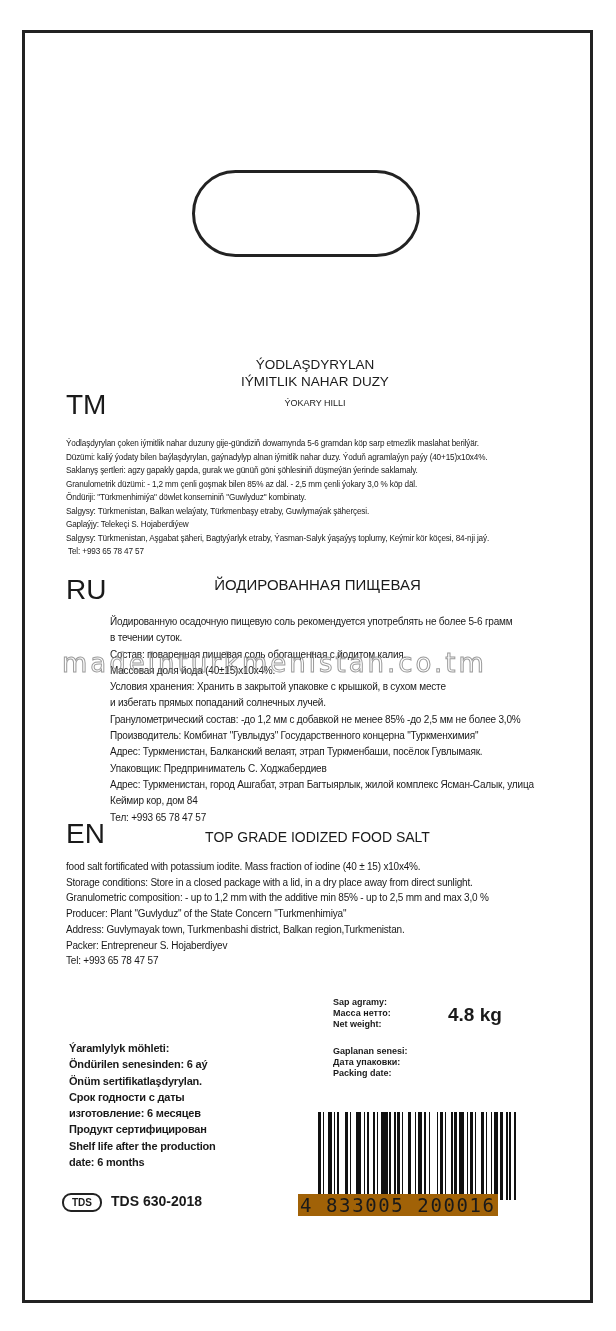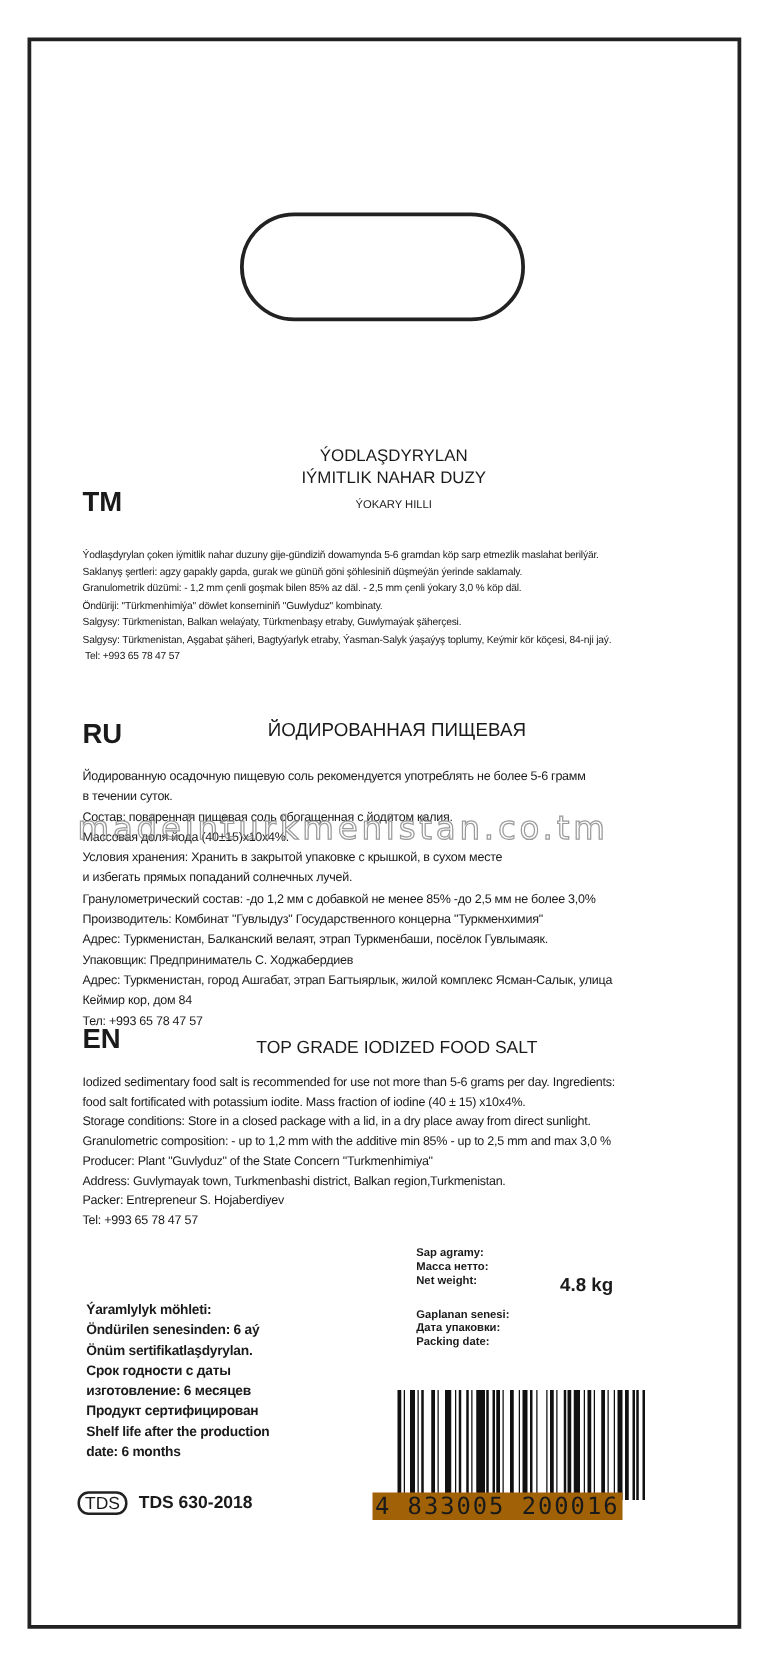--- a/index.html
+++ b/index.html
@@ -3,56 +3,58 @@
 <meta charset="utf-8">
 <style>
   html,body{margin:0;padding:0;background:#ffffff;}
   body{width:616px;height:1331px;position:relative;overflow:hidden;
        font-family:"Liberation Sans","DejaVu Sans",sans-serif;color:#1a1a1a;}
   .frame{position:absolute;left:22px;top:30px;width:571px;height:1273px;
          border:3px solid #222;box-sizing:border-box;}
   .handle{position:absolute;left:192px;top:170px;width:228px;height:87px;
           border:3px solid #222;border-radius:44px;box-sizing:border-box;}
   .abs{position:absolute;}
-  .lang{font-weight:bold;font-size:22px;letter-spacing:0px;}
+  .lang{font-weight:normal;font-size:28px;letter-spacing:0px;}
   .title{font-weight:normal;text-align:center;}
   .tm-line{font-size:8.2px;line-height:13.5px;white-space:nowrap;letter-spacing:-0.15px;}
-  .ru-line{font-size:10px;line-height:16.3px;white-space:nowrap;letter-spacing:-0.2px;}
+  .ru-line{font-size:10px;line-height:16.3px;white-space:nowrap;letter-spacing:-0.2px;margin-left:44px;}
   .en-line{font-size:10px;line-height:15.7px;white-space:nowrap;letter-spacing:-0.2px;}
   .bold-sm{font-weight:bold;font-size:9px;line-height:11px;}
   .shelf{font-weight:bold;font-size:11px;line-height:16.3px;white-space:nowrap;letter-spacing:-0.2px;}
   .watermark{position:absolute;left:62px;top:648px;font-size:26px;letter-spacing:3px;
              color:transparent;-webkit-text-stroke:1px #8a8a8a;font-family:"DejaVu Sans",sans-serif;
              white-space:nowrap;opacity:0.85;}
   .barcode{position:absolute;left:318px;top:1112px;width:200px;height:88px;display:flex;align-items:stretch;}
   .barcode span{display:block;background:#111;height:100%;}
   .bc-digits{position:absolute;left:298px;top:1194px;font-family:"DejaVu Sans Mono",monospace;
              font-size:19px;letter-spacing:1.6px;background:#a16207;padding:0 2px;}
   .tds-badge{position:absolute;left:62px;top:1193px;width:40px;height:19px;border:2px solid #222;
-             border-radius:9px;box-sizing:border-box;font-weight:normal;font-size:14px;
+             border-radius:9px;box-sizing:border-box;font-weight:bold;font-size:10px;
              line-height:15px;text-align:center;}
 </style>
 </head>
 <body>
 
 <div class="frame"></div>
 <div class="handle"></div>
 
 <div class="abs lang" style="left:66px;top:389px;">TM</div>
 <div class="abs title" style="left:200px;top:356px;width:230px;font-size:13.5px;line-height:17px;">
   <div>ÝODLAŞDYRYLAN</div>
   <div>IÝMITLIK NAHAR DUZY</div>
 </div>
 <div class="abs title" style="left:200px;top:398px;width:230px;font-size:9px;">ÝOKARY HILLI</div>
 <div class="abs" style="left:66px;top:437px;">
   <div class="tm-line">Ýodlaşdyrylan çoken iýmitlik nahar duzuny gije-gündiziň dowamynda 5-6 gramdan köp sarp etmezlik maslahat berilýär.</div>
+  <div class="tm-line">Düzümi: kaliý ýodaty bilen baýlaşdyrylan, gaýnadylyp alnan iýmitlik nahar duzy. Ýoduň agramlaýyn paýy (40+15)x10x4%.</div>
   <div class="tm-line">Saklanyş şertleri: agzy gapakly gapda, gurak we günüň göni şöhlesiniň düşmeýän ýerinde saklamaly.</div>
   <div class="tm-line">Granulometrik düzümi: - 1,2 mm çenli goşmak bilen 85% az däl. - 2,5 mm çenli ýokary 3,0 % köp däl.</div>
   <div class="tm-line">Öndüriji: "Türkmenhimiýa" döwlet konserniniň "Guwlyduz" kombinaty.</div>
   <div class="tm-line">Salgysy: Türkmenistan, Balkan welaýaty, Türkmenbaşy etraby, Guwlymaýak şäherçesi.</div>
+  <div class="tm-line">Gaplaýjy: Telekeçi S. Hojaberdiýew</div>
   <div class="tm-line">Salgysy: Türkmenistan, Aşgabat şäheri, Bagtyýarlyk etraby, Ýasman-Salyk ýaşaýyş toplumy, Keýmir kör köçesi, 84-nji jaý.</div>
   <div class="tm-line" style="padding-left:2px;">Tel: +993 65 78 47 57</div>
 </div>
 
 <div class="abs lang" style="left:66px;top:574px;">RU</div>
 <div class="abs title" style="left:185px;top:575px;width:265px;font-size:15px;line-height:19px;">
   <div>ЙОДИРОВАННАЯ ПИЩЕВАЯ</div>
 </div>
 <div class="abs" style="left:66px;top:614px;">
   <div class="ru-line">Йодированную осадочную пищевую соль рекомендуется употреблять не более 5-6 грамм</div>
@@ -68,36 +70,35 @@
   <div class="ru-line">Адрес: Туркменистан, город Ашгабат, этрап Багтыярлык, жилой комплекс Ясман-Салык, улица</div>
   <div class="ru-line">Кеймир кор, дом 84</div>
   <div class="ru-line">Тел: +993 65 78 47 57</div>
 </div>
 
 <div class="watermark">madeinturkmenistan.co.tm</div>
 
 <div class="abs lang" style="left:66px;top:818px;">EN</div>
 <div class="abs title" style="left:195px;top:829px;width:245px;font-size:14px;">TOP GRADE IODIZED FOOD SALT</div>
 <div class="abs" style="left:66px;top:859px;">
-  <div class="en-line">Iodized sedimentary food salt is recommended for use not more than 5-6 grams per day. Ingredients:</div>
   <div class="en-line">food salt fortificated with potassium iodite. Mass fraction of iodine (40 ± 15) x10x4%.</div>
   <div class="en-line">Storage conditions: Store in a closed package with a lid, in a dry place away from direct sunlight.</div>
   <div class="en-line">Granulometric composition: - up to 1,2 mm with the additive min 85% - up to 2,5 mm and max 3,0 %</div>
   <div class="en-line">Producer: Plant "Guvlyduz" of the State Concern "Turkmenhimiya"</div>
   <div class="en-line">Address: Guvlymayak town, Turkmenbashi district, Balkan region,Turkmenistan.</div>
   <div class="en-line">Packer: Entrepreneur S. Hojaberdiyev</div>
   <div class="en-line">Tel: +993 65 78 47 57</div>
 </div>
 
 <div class="abs" style="left:333px;top:997px;">
   <div class="bold-sm">Sap agramy:</div>
   <div class="bold-sm">Масса нетто:</div>
   <div class="bold-sm">Net weight:</div>
 </div>
-<div class="abs" style="left:448px;top:1004px;font-weight:bold;font-size:15px;margin-top:16px;">4.8 kg</div>
+<div class="abs" style="left:448px;top:1004px;font-weight:bold;font-size:19px;">4.8 kg</div>
 
 <div class="abs" style="left:333px;top:1046px;">
   <div class="bold-sm">Gaplanan senesi:</div>
   <div class="bold-sm">Дата упаковки:</div>
   <div class="bold-sm">Packing date:</div>
 </div>
 
 <div class="abs" style="left:69px;top:1040px;">
   <div class="shelf">Ýaramlylyk möhleti:</div>
   <div class="shelf">Öndürilen senesinden: 6 aý</div>

